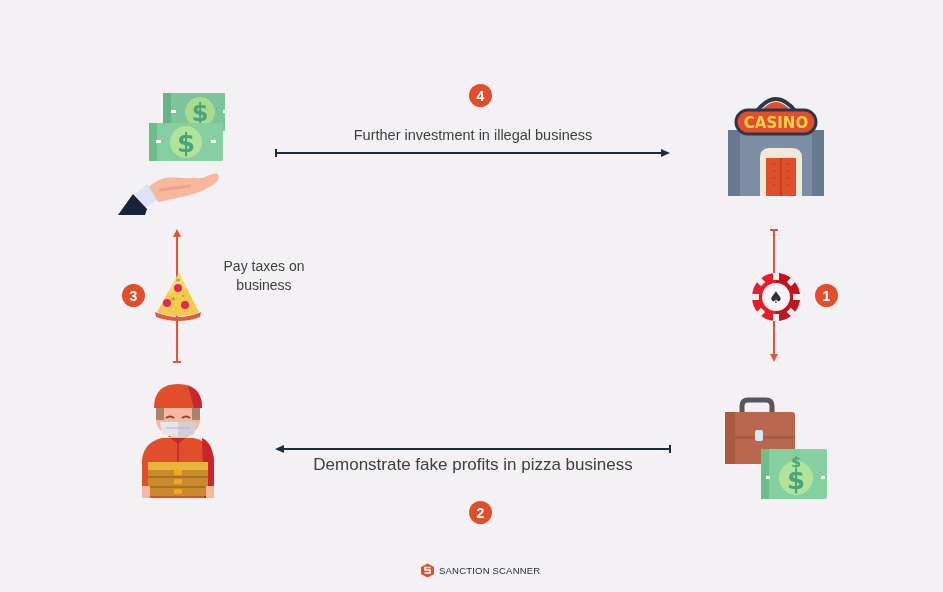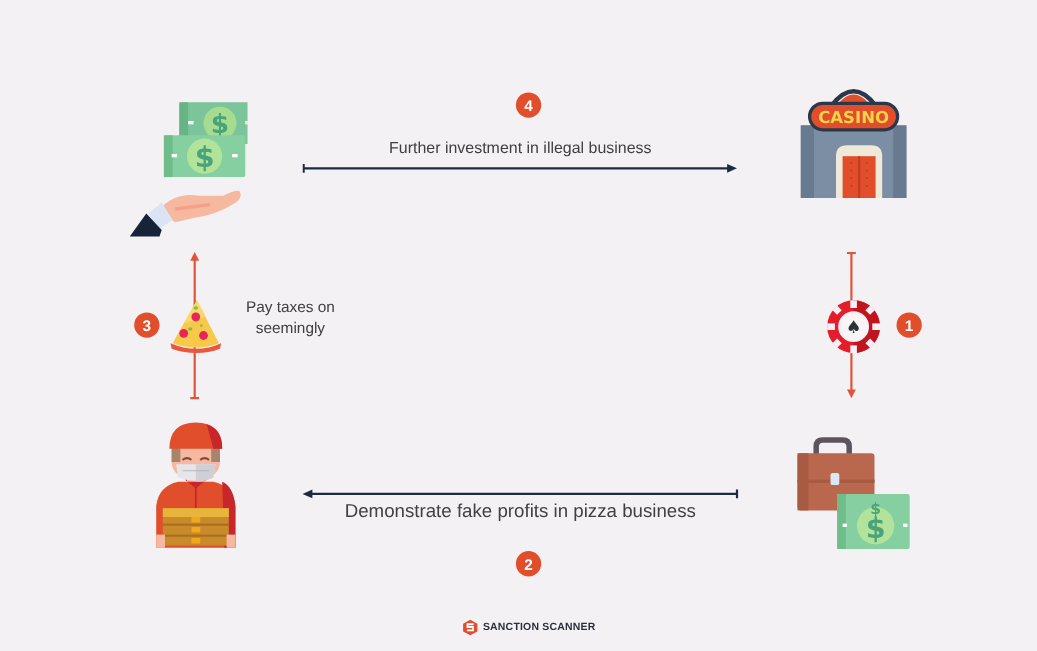--- a/index.html
+++ b/index.html
@@ -50,21 +50,21 @@
 
     <path d="M30 100 Q45 84 66 88 L88 88 Q100 82 103 84 Q106 90 98 95 Q82 105 62 108 L44 112 Z" fill="#f7b8a0"></path>
     <path d="M44 100 Q60 98 76 96" stroke="#f4a187" stroke-width="3" fill="none"></path>
 
     <path d="M20 104 L32 94 L42 110 L30 118 Z" fill="#dbe4f5"></path>
 
     <path d="M3 125 L18 104 L32 119 L30 125 Z" fill="#162338"></path>
   </svg>
 </div>
 
-<div class="abs" style="left:722px; top:76px; width:108px; height:106px;">
+<div class="abs" style="left:722px; top:92px; width:108px; height:106px;">
   <svg width="108" height="106" viewBox="0 0 108 106">
     <rect x="6" y="38" width="96" height="66" fill="#7b8ea3"></rect>
     <rect x="6" y="38" width="12" height="66" fill="#687a8f"></rect>
     <rect x="90" y="38" width="12" height="66" fill="#687a8f"></rect>
 
     <path d="M40 18 Q54 2 68 18 Z" fill="#e14e2c"></path>
     <path d="M34 20 Q54 -6 74 20" stroke="#2c3849" stroke-width="4" fill="none"></path>
 
     <rect x="14" y="18" width="80" height="24" rx="12" fill="#e14e2c" stroke="#2c3849" stroke-width="3"></rect>
     <text x="54" y="36" font-size="15" font-weight="700" text-anchor="middle" fill="#f8d34a" font-family="DejaVu Sans, sans-serif">CASINO</text>
@@ -203,26 +203,26 @@
     <path d="M2 40 Q26 50 48 40 L47 45 Q26 53 3 45 Z" fill="#e8583d"></path>
     <circle cx="25" cy="16" r="4" fill="#e8245a"></circle>
     <circle cx="14" cy="31" r="4" fill="#e8245a"></circle>
     <circle cx="32" cy="33" r="4" fill="#e8245a"></circle>
     <ellipse cx="25" cy="8" rx="2" ry="1.5" fill="#7cc04a"></ellipse>
     <ellipse cx="20" cy="27" rx="2" ry="1.5" fill="#7cc04a"></ellipse>
     <ellipse cx="30" cy="24" rx="1.5" ry="1" fill="#7cc04a"></ellipse>
   </svg>
 </div>
 <div class="badge" style="left:122px; top:284px;">3</div>
-<div class="label" style="left:204px; top:270px; width:120px;">
+<div class="label" style="left:204px; top:257px; width:120px;">
   <div>Pay taxes on</div>
-  <div>seemingly</div>
+  <div>business</div>
 </div>
 
 <div class="abs" style="left:420px; top:562px; height:16px; display:flex; align-items:center; gap:4px;">
   <span>
     <svg width="15" height="15" viewBox="0 0 15 15">
       <polygon points="7.5,0.5 14,4 14,11 7.5,14.5 1,11 1,4" fill="#e04e2c"></polygon>
       <path d="M10.5 4.5 L5 4.5 L5 7 L10 7 L10 10 L4.5 10" stroke="#fff" stroke-width="1.6" fill="none"></path>
     </svg>
   </span>
-  <span style="font-size:9.5px; font-weight:700; color:#2a2f3a; letter-spacing:0.2px;">SANCTION SCANNER</span>
+  <span style="font-size:9.5px; font-weight:400; color:#2a2f3a; letter-spacing:0.2px;">SANCTION SCANNER</span>
 </div>
 
 </body></html>

